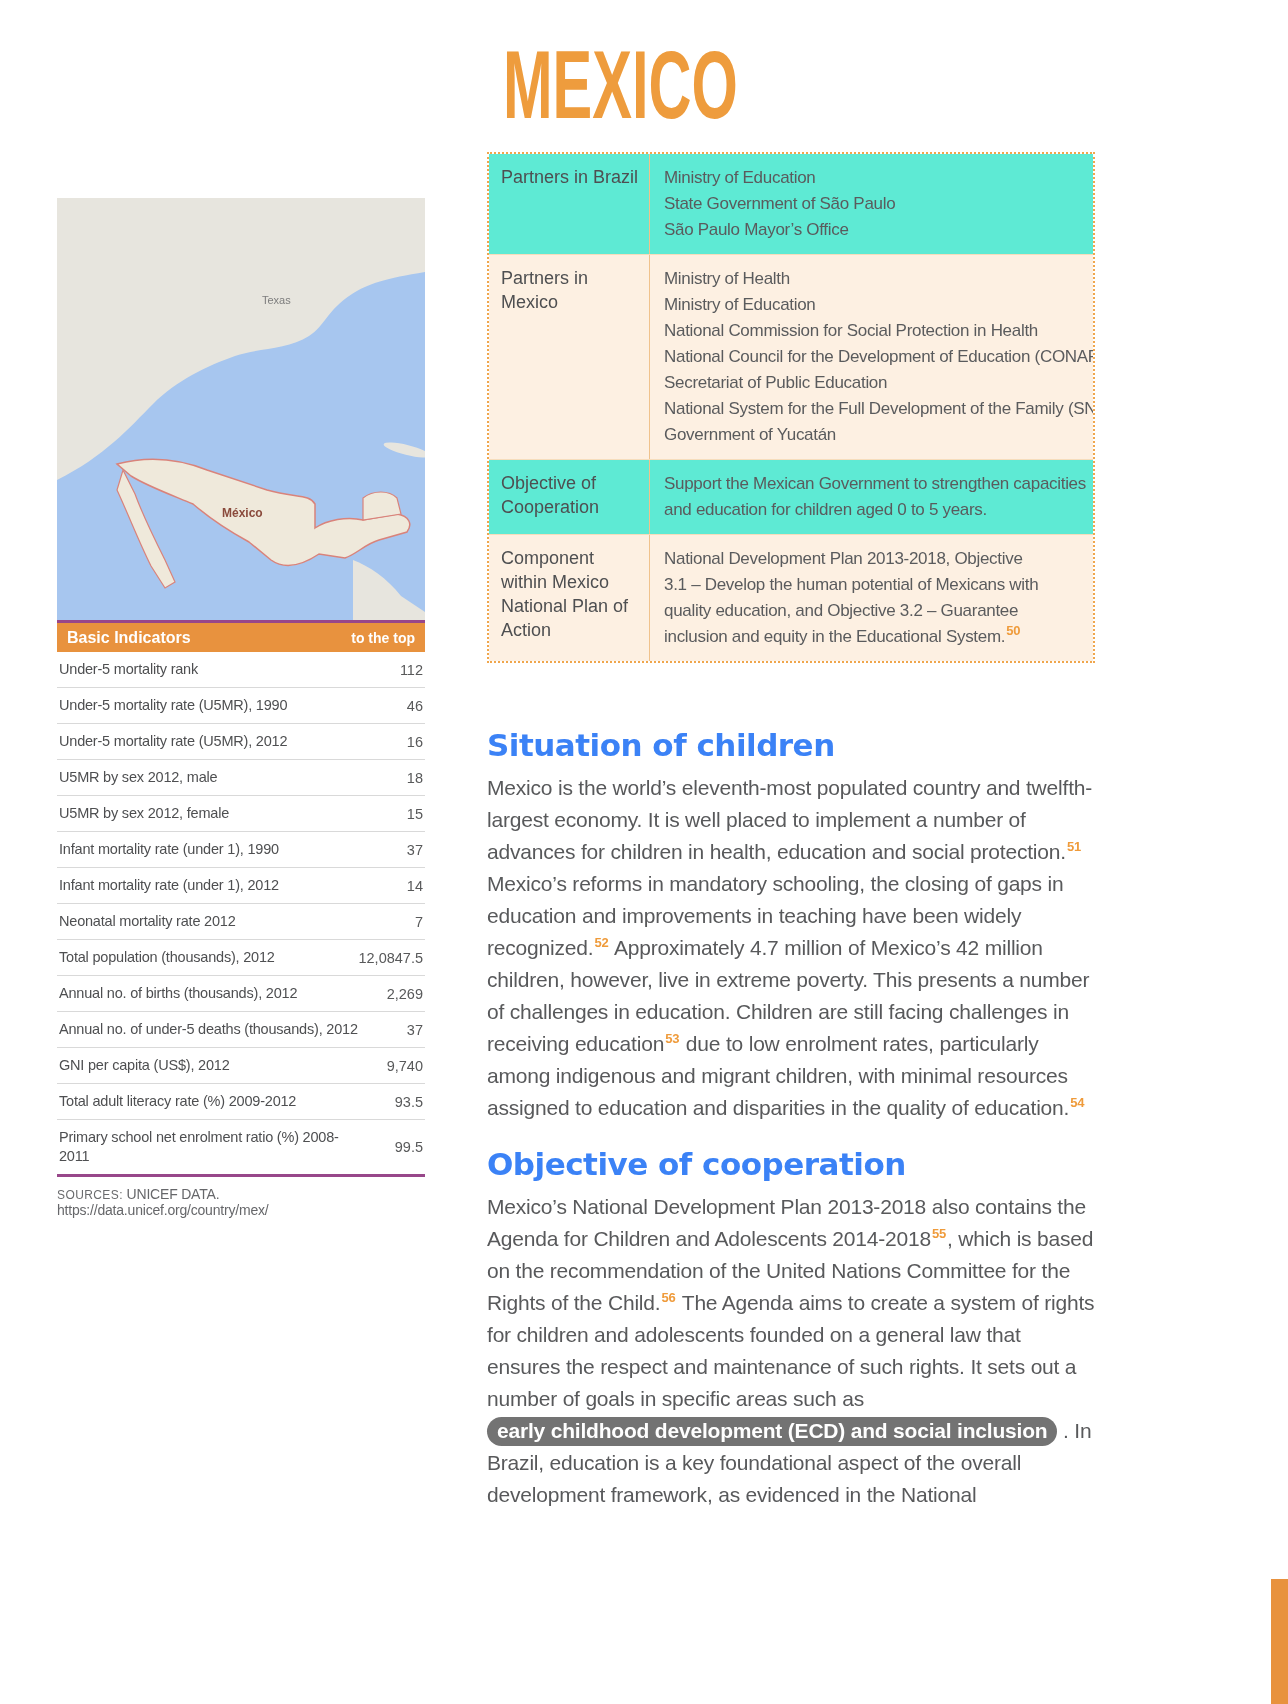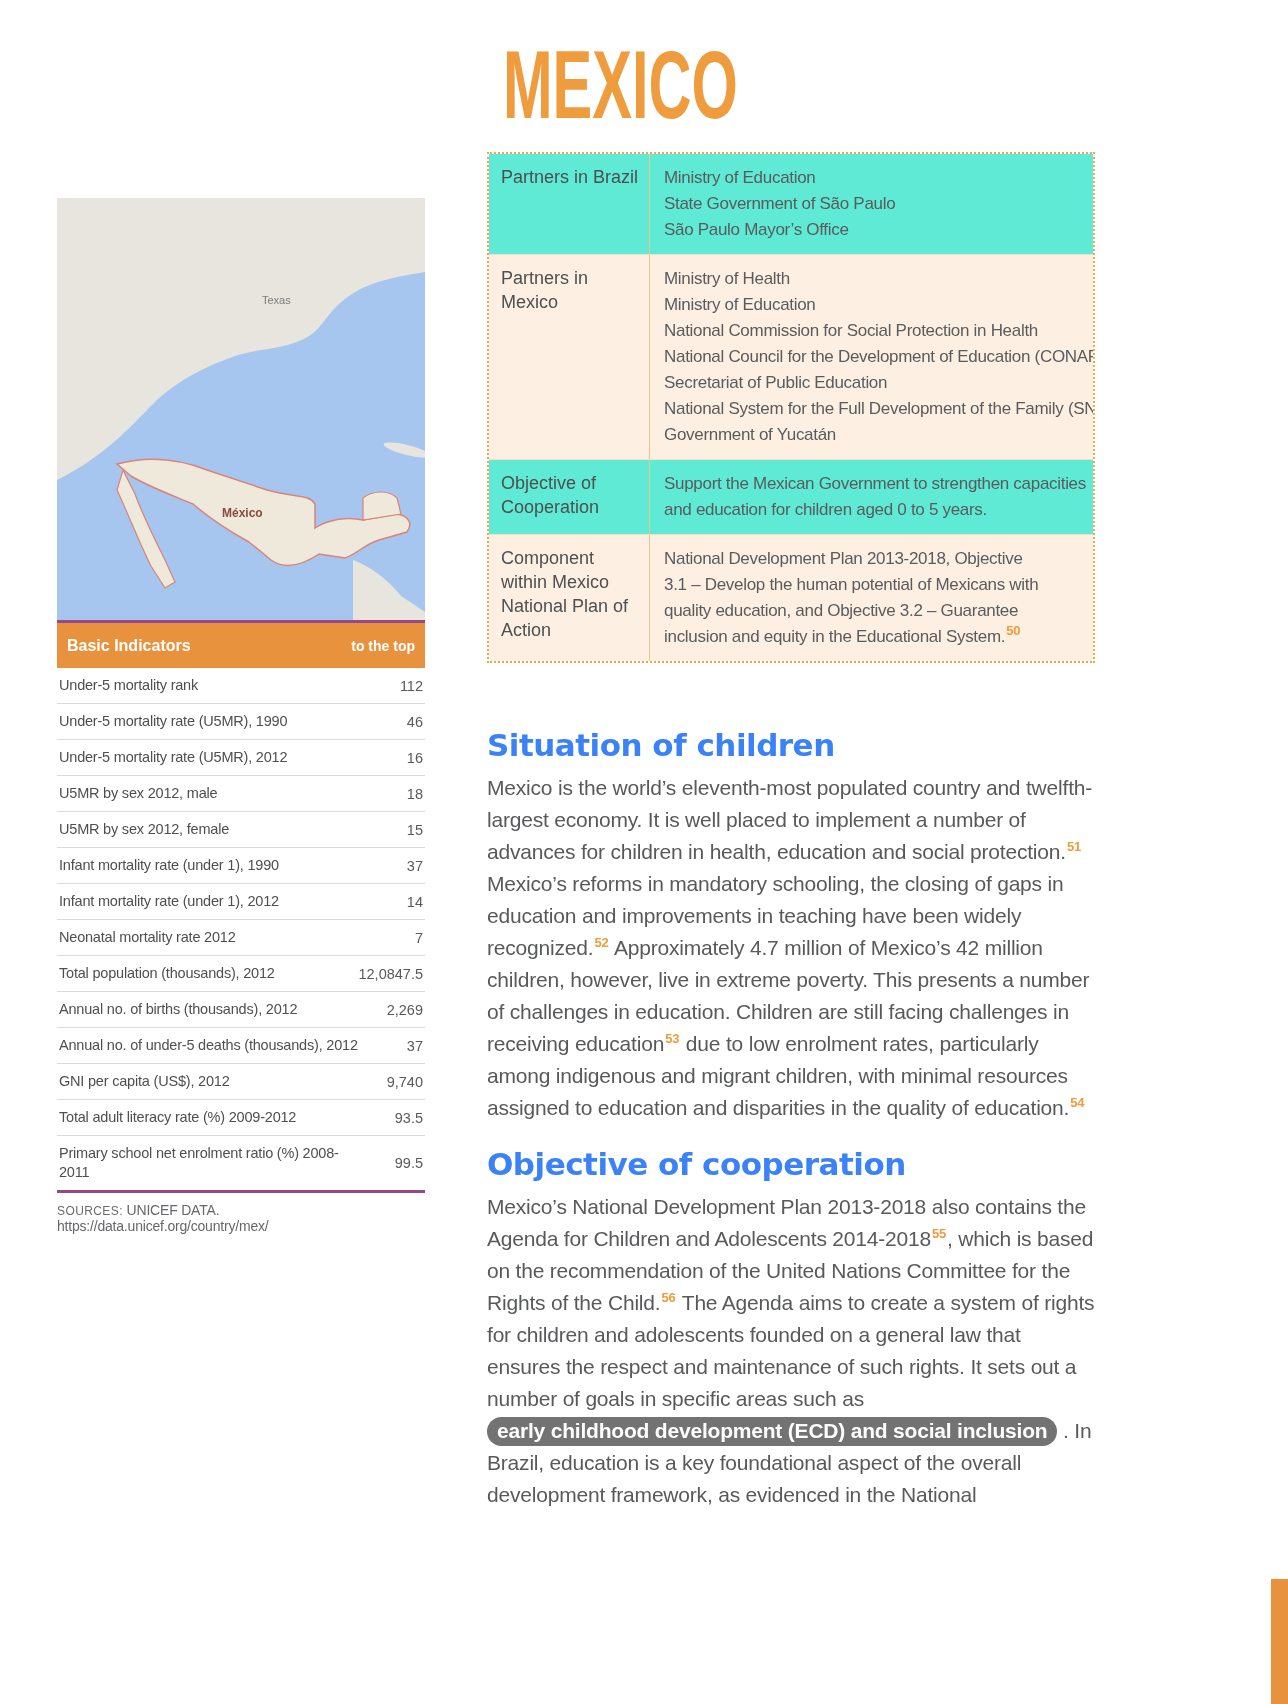--- a/index.html
+++ b/index.html
@@ -8,21 +8,21 @@
 
   
   .left-col{position:absolute;left:57px;top:198px;width:368px;}
   .map{position:relative;width:368px;height:422px;overflow:hidden;background:#A7C6EF;}
   .map svg{display:block;}
   .map-label{position:absolute;font-size:11px;color:#7d7d7d;pointer-events:none;white-space:nowrap;}
   .map-label.bold{font-weight:bold;color:#8a4a3c;font-size:12px;}
 
   .bi-header{border-top:3px solid #98478A;background:#E8923E;color:#ffffff;
              display:flex;justify-content:space-between;align-items:center;
-             height:48px;padding:0 10px;box-sizing:border-box;}
+             height:32px;padding:0 10px;box-sizing:border-box;}
   .bi-header .bi-title{font-weight:bold;font-size:16px;}
   .bi-header .to-top{font-weight:bold;font-size:14px;cursor:pointer;}
 
   .bi-rows{border-bottom:3px solid #98478A;}
   .bi-row{display:flex;justify-content:space-between;align-items:center;
           border-bottom:1px solid #D9D9D9;padding:8px 2px;min-height:18px;}
   .bi-row:last-child{border-bottom:none;}
   .bi-label{font-size:14.5px;letter-spacing:-0.2px;color:#4E4F51;max-width:305px;line-height:19px;}
   .bi-value{font-size:14.5px;color:#58595A;text-align:right;white-space:nowrap;padding-left:6px;}
 

